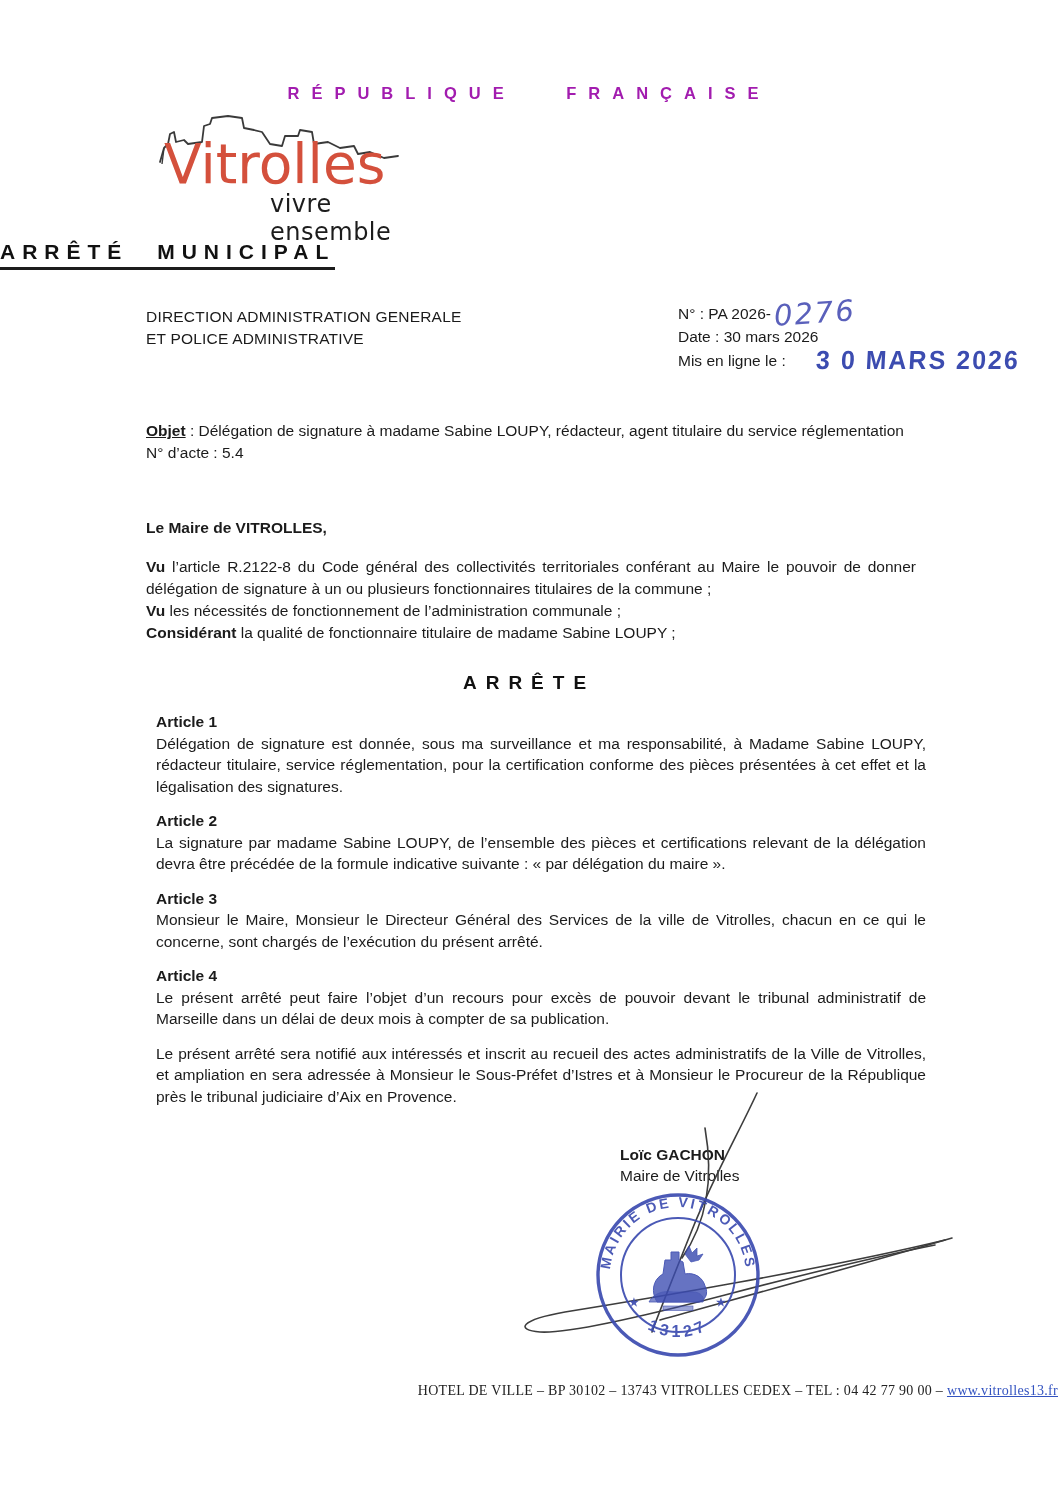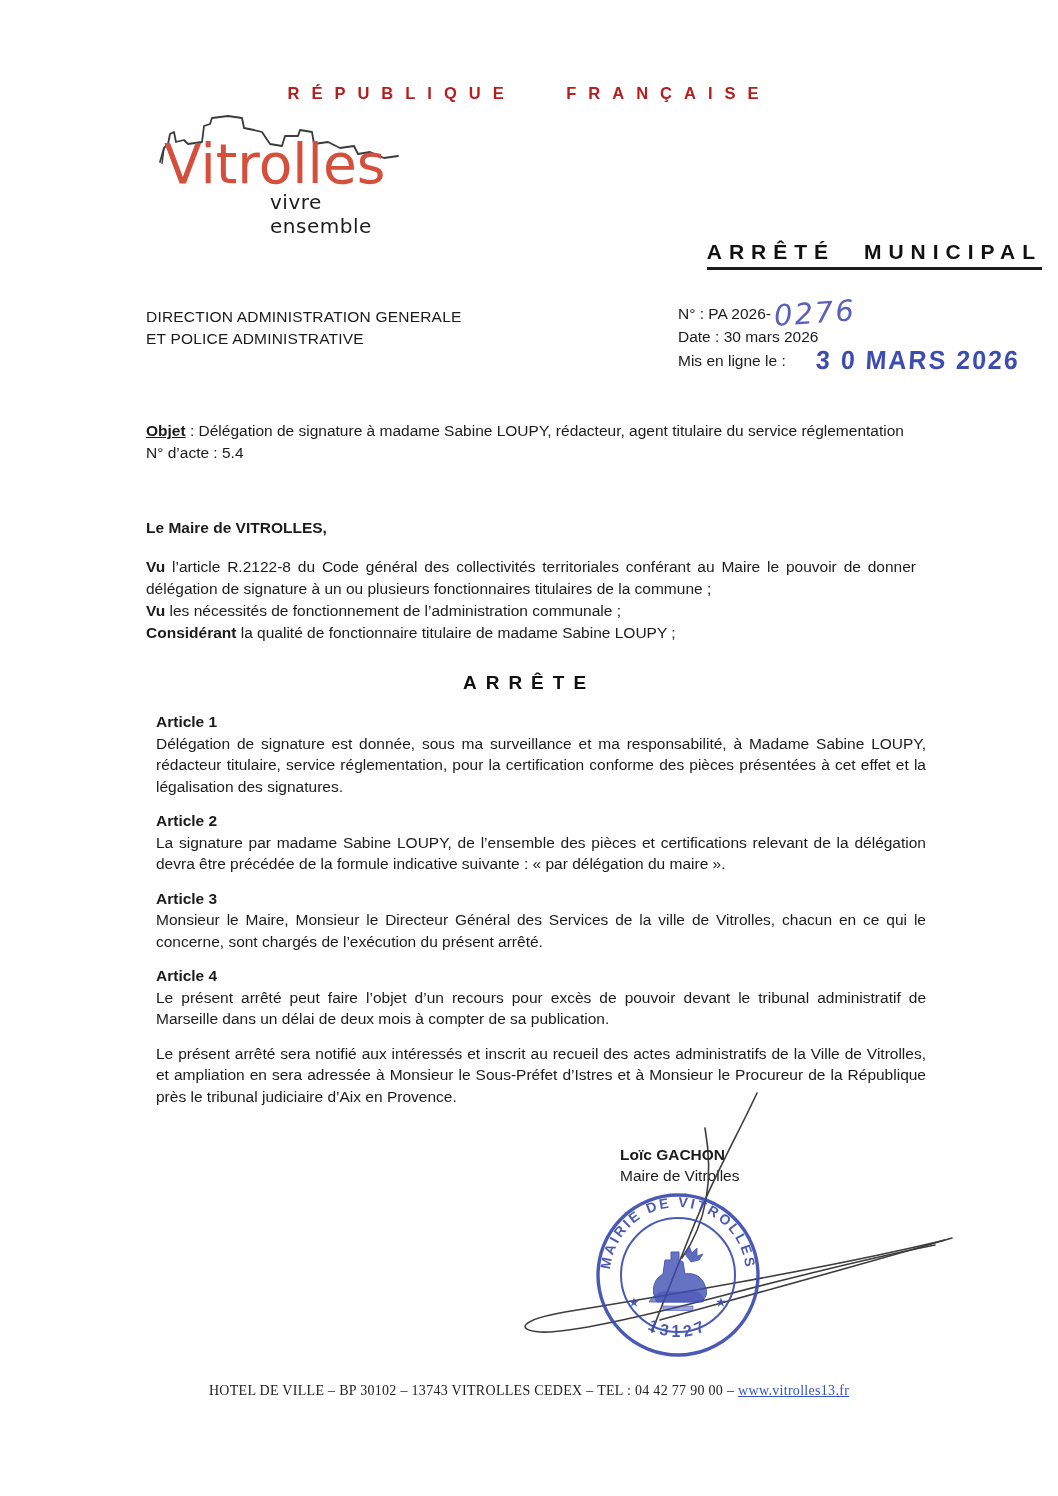--- a/index.html
+++ b/index.html
@@ -5,37 +5,37 @@
   html,body{margin:0;padding:0;background:#9a9a9a;}
   .page{
     position:relative;width:1058px;height:1496px;margin:0 auto;
     background:#fff;overflow:hidden;
     font-family:"Liberation Sans",sans-serif;color:#1b1b1b;
   }
   .abs{position:absolute;}
 
   .republic{
     top:84px;left:0;right:0;text-align:center;
-    font-size:16.5px;font-weight:bold;letter-spacing:12px;word-spacing:34px;color:#b91c1c;
+    font-size:16.5px;font-weight:bold;letter-spacing:12px;word-spacing:34px;color:#a21caf;
   }
 
   
   .logo{top:104px;left:152px;width:270px;height:115px;}
   .logo svg.skyline{position:absolute;top:0;left:6px;}
   .logo .wordmark{
     position:absolute;top:28px;left:12px;
     font-family:"DejaVu Sans",sans-serif;font-size:55px;font-weight:500;
     color:var(--brand-red,#d4503c);letter-spacing:0px;
   }
   .logo .tagline{
     position:absolute;top:86px;left:118px;
-    font-family:"DejaVu Sans",sans-serif;font-size:20px;color:#1c1c1c;letter-spacing:0.5px;
+    font-family:"DejaVu Sans",sans-serif;font-size:24px;color:#1c1c1c;letter-spacing:0.5px;
   }
 
-  .doc-title{top:240px;left:0;right:16px;text-align:right;padding-left:18px;}
+  .doc-title{top:240px;left:0;right:16px;text-align:left;}
   .doc-title span{
     display:inline-block;font-size:21px;font-weight:bold;letter-spacing:7px;word-spacing:16px;
     border-bottom:3px solid #1c1c1c;padding-bottom:3px;color:#111;
   }
 
   .direction{top:306px;left:146px;font-size:15.5px;line-height:22px;letter-spacing:0.2px;}
 
   .meta{top:302px;left:678px;font-size:15.5px;line-height:23px;}
   .meta .numline{display:flex;align-items:flex-end;}
   .handwritten{
@@ -68,21 +68,21 @@
 
   .signer{top:1144px;left:620px;font-size:15.5px;line-height:21px;}
   .signer .name{font-weight:bold;}
 
   .sig-svg{top:1080px;left:500px;}
   .stamp{top:1190px;left:593px;opacity:0.92;}
   .stamp text{font-family:"Liberation Sans",sans-serif;font-weight:bold;
     fill:var(--stamp-blue,#3c4cb0);}
 
   .footer{
-    top:1383px;left:0;right:0;text-align:center;
+    top:1383px;left:0;right:0;text-align:right;
     font-family:"Liberation Serif",serif;font-size:14px;letter-spacing:0.3px;color:#222;
   }
   .footer a{color:var(--link-blue,#3353c0);text-decoration:underline;cursor:pointer;}
 </style>
 </head>
 <body>
 
 <div class="page">
 
   <div class="abs republic">RÉPUBLIQUE FRANÇAISE</div>

